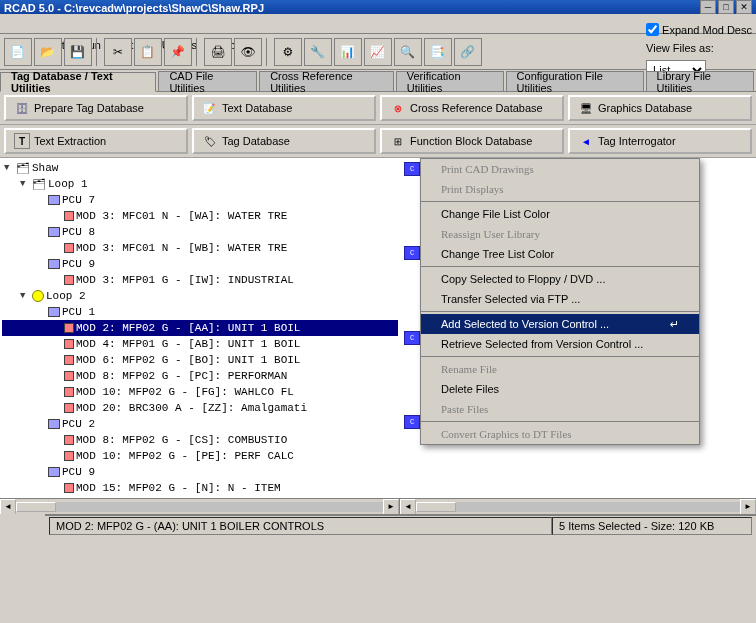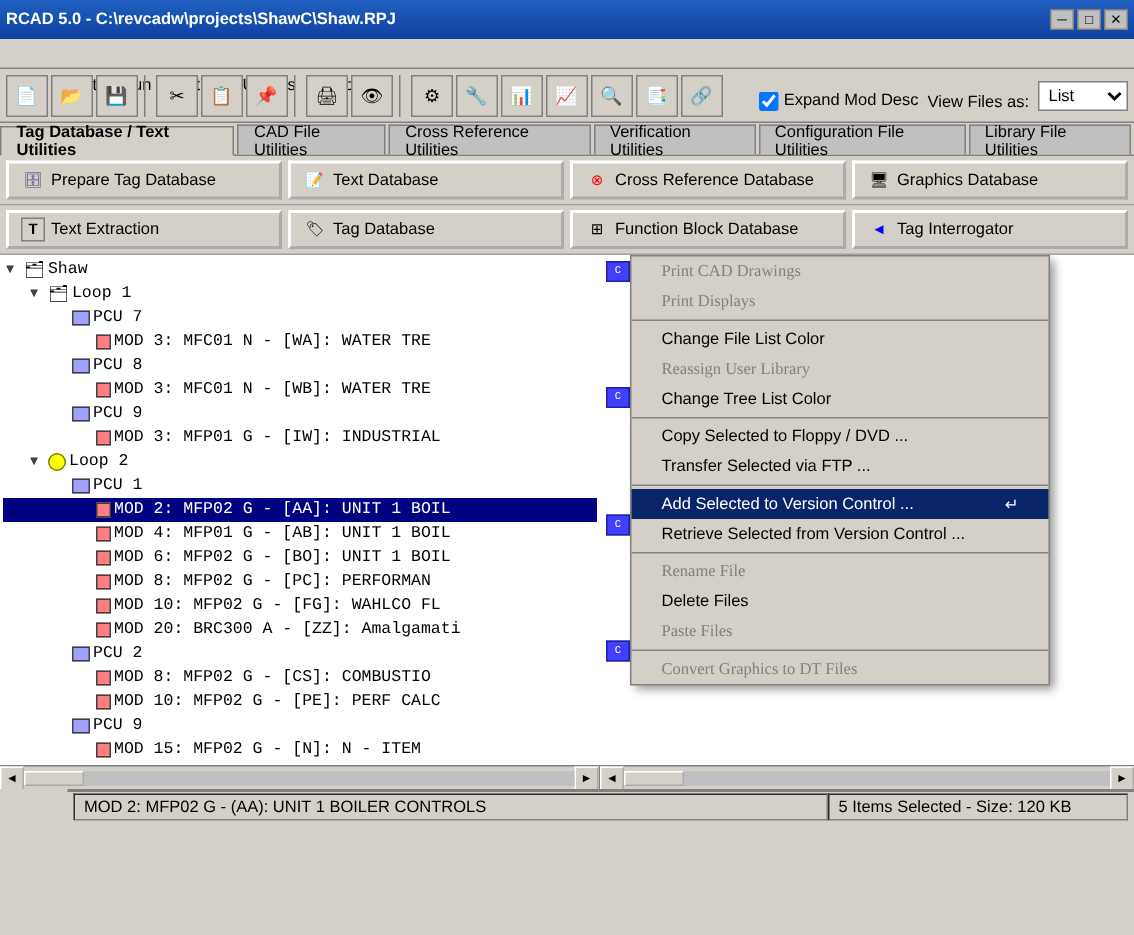--- a/index.html
+++ b/index.html
@@ -2,23 +2,23 @@
 <html><head>
   <meta charset="utf-8">
   <style>
     * { box-sizing: border-box; margin: 0; padding: 0; }
     body { font-family: 'Segoe UI', Tahoma, Arial, sans-serif; font-size: 11px; background: #d4d0c8; width: 756px; height: 623px; overflow: hidden; }
     
     
     .title-bar {
       background: linear-gradient(to bottom, #2060c0, #1040a0);
       color: white;
-      height: 26px;
-      display: flex;
-      align-items: center;
+      height: 14px;
+      display: flex;
+      align-items: flex-end;
       padding: 0 4px;
       justify-content: space-between;
     }
     .title-bar-text { font-size: 11px; font-weight: bold; }
     .title-bar-controls { display: flex; gap: 2px; }
     .title-btn {
       width: 16px; height: 14px;
       background: #c0c0c0;
       border: 1px solid #808080;
       font-size: 9px;
@@ -58,23 +58,24 @@
       background: #d4d0c8;
       border: 1px solid #808080;
       display: flex; align-items: center; justify-content: center;
       cursor: pointer;
       font-size: 12px;
     }
     .toolbar-separator { width: 4px; height: 28px; border-left: 1px solid #808080; margin: 0 2px; }
     .toolbar-right {
       margin-left: auto;
       display: flex;
-      align-items: flex-end;
+      align-items: flex-start;
       gap: 6px;
       font-size: 11px;
+      flex-direction: column;
     }
     .expand-check { display: flex; align-items: center; gap: 3px; }
     .view-select {
       height: 20px;
       font-size: 11px;
       border: 1px solid #808080;
       background: white;
       padding: 0 2px;
     }
 

